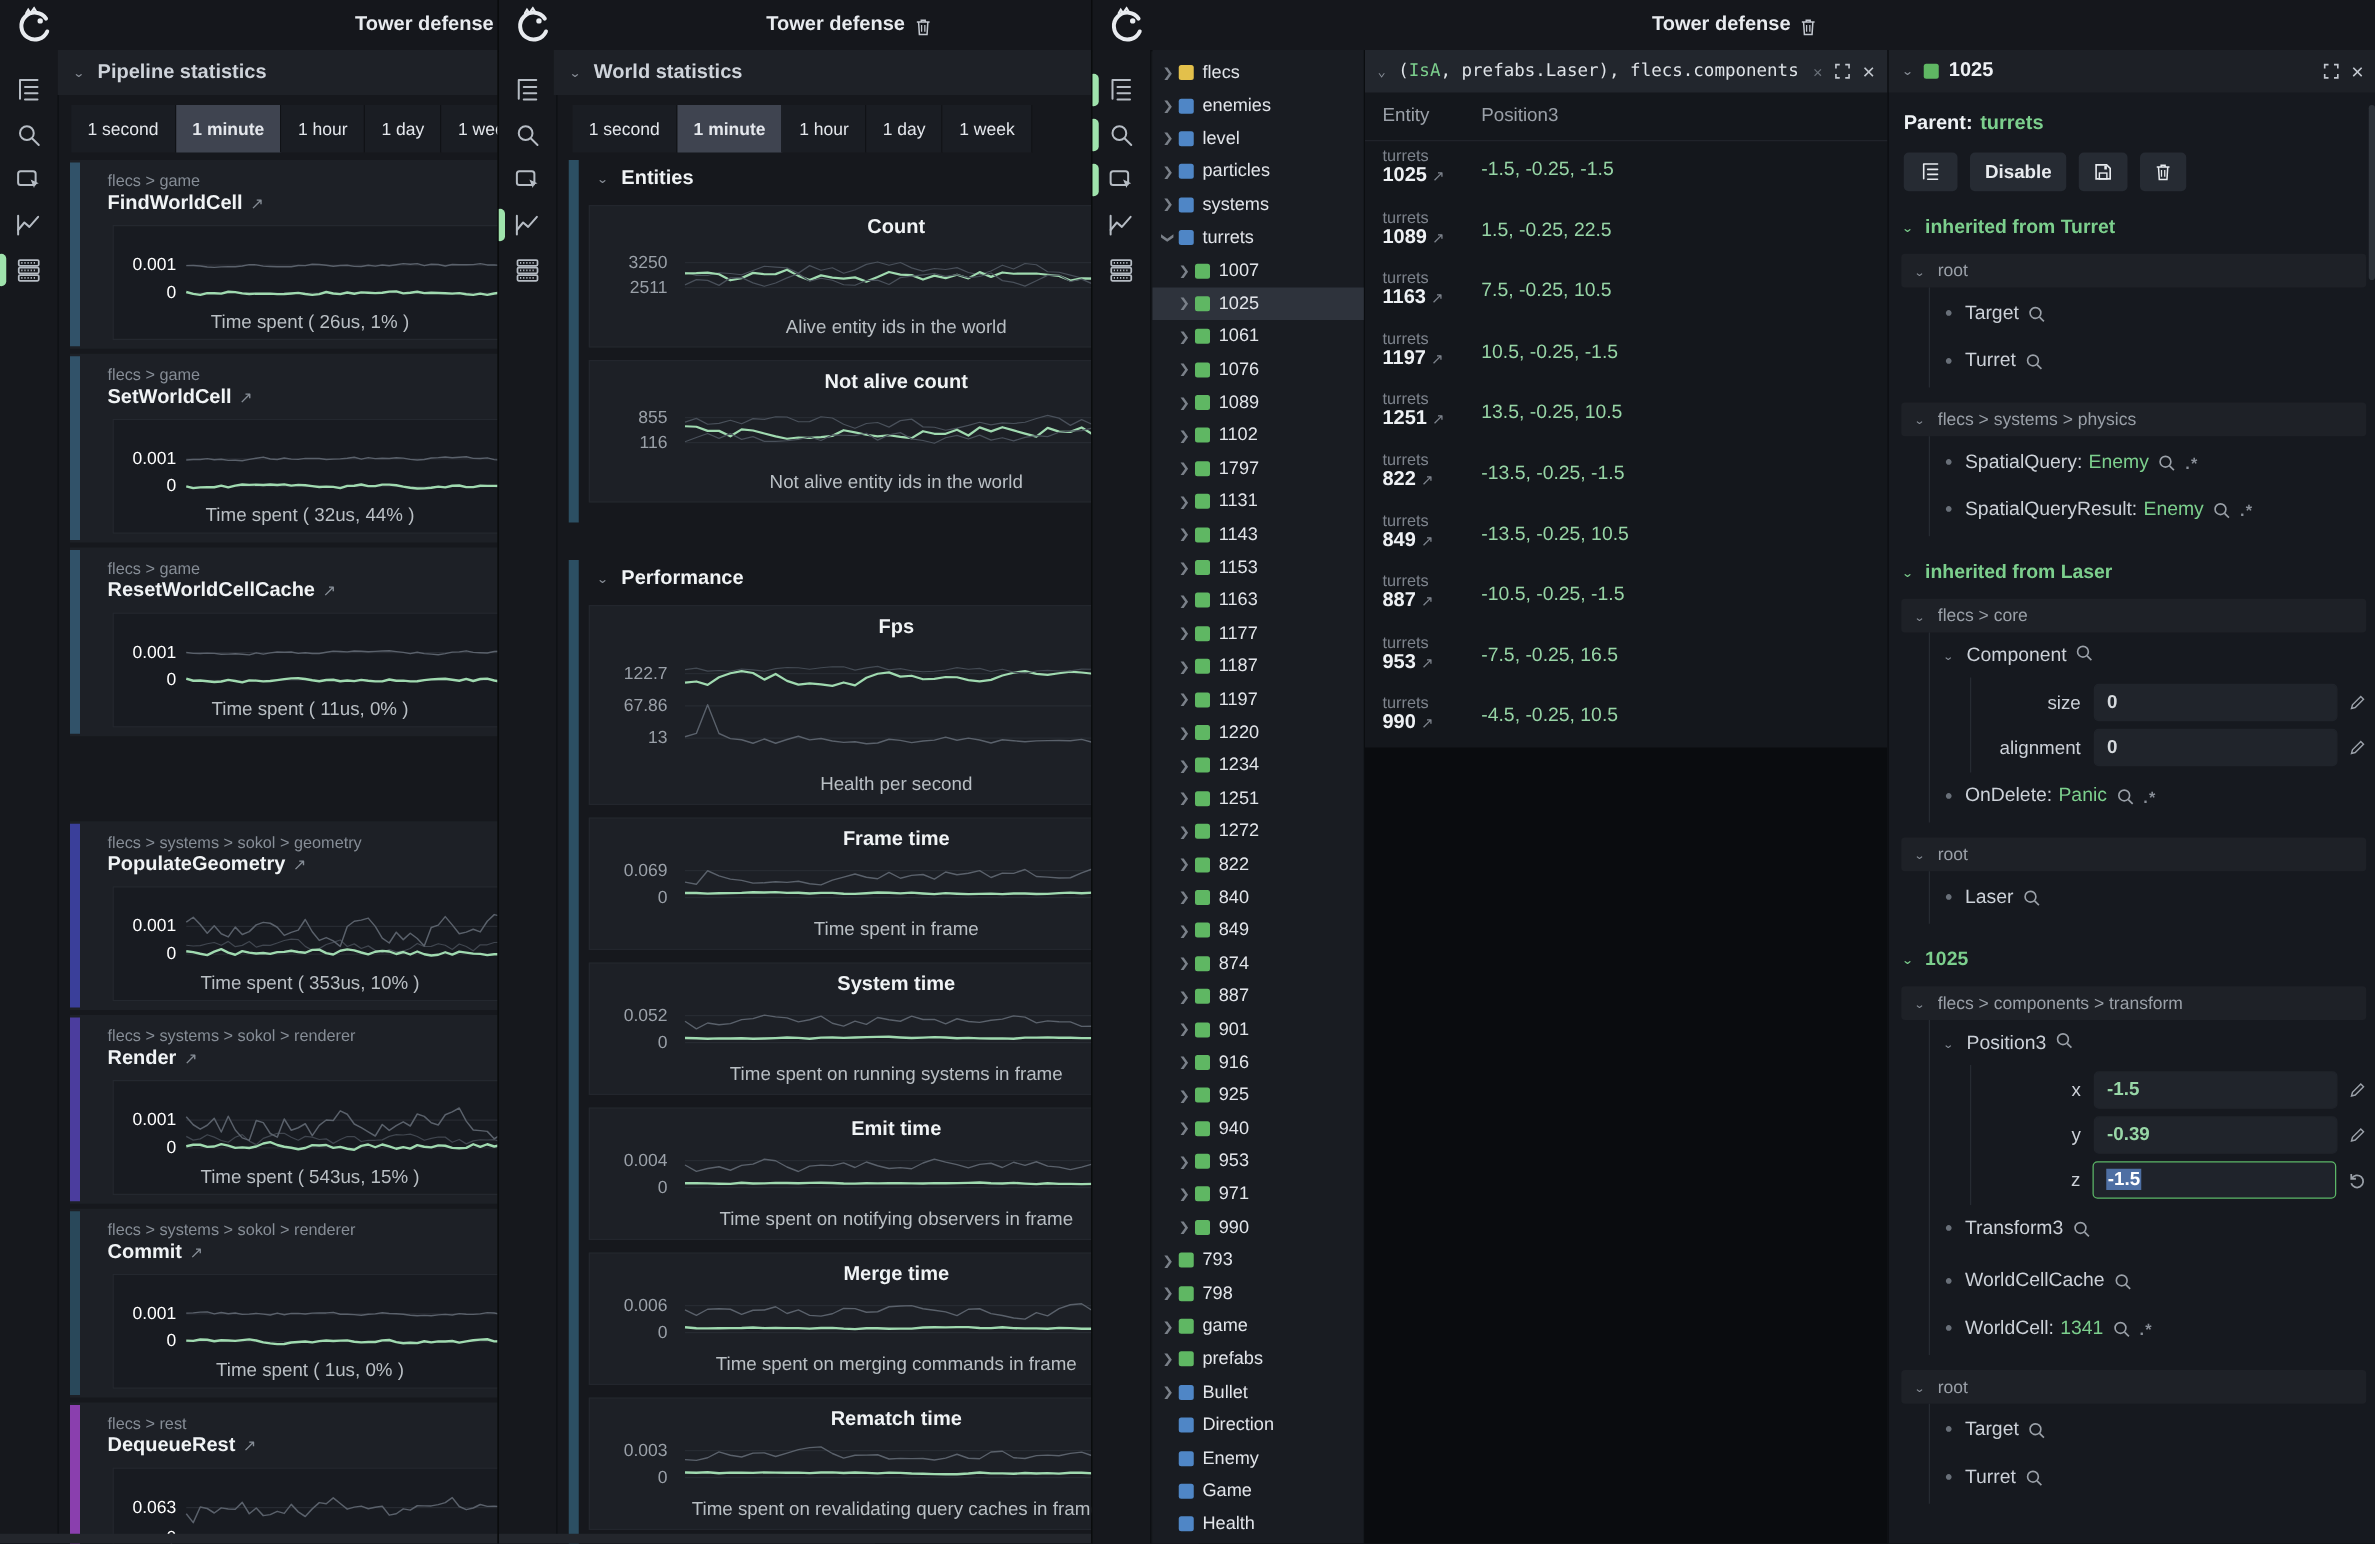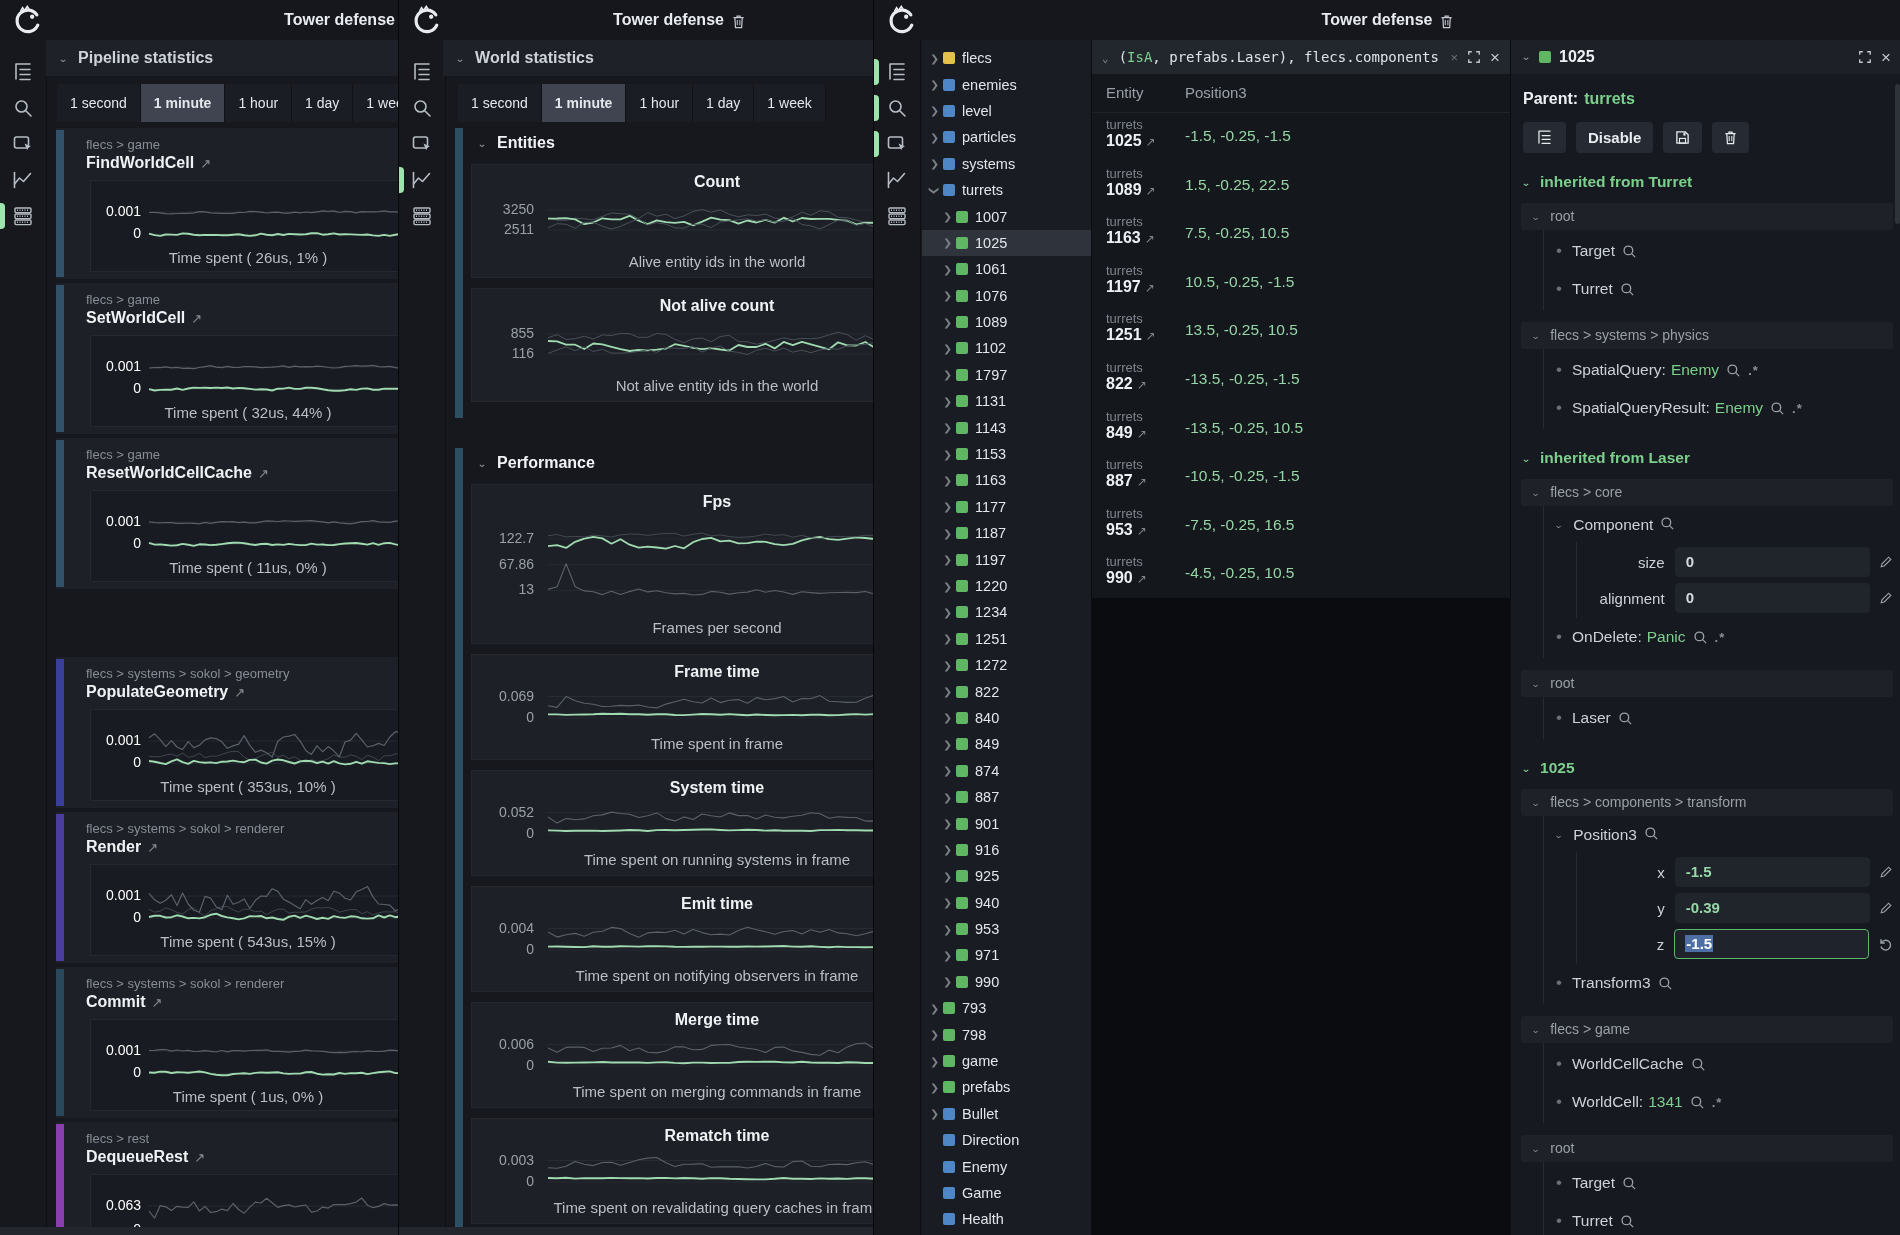--- a/index.html
+++ b/index.html
@@ -380,21 +380,21 @@
               <line x1="0" x2="408" y1="23.92" y2="23.92" stroke="#272b32" stroke-width="1"></line>
               <line x1="0" x2="408" y1="49.68000000000001" y2="49.68000000000001" stroke="#272b32" stroke-width="1"></line>
               <line x1="0" x2="408" y1="75.44" y2="75.44" stroke="#272b32" stroke-width="1"></line>
               <polyline points="0.0,74.4 9.1,71.7 18.1,48.8 27.2,71.8 36.3,75.9 45.3,76.8 54.4,79.6 63.5,76.2 72.5,79.6 81.6,76.6 90.7,74.0 99.7,76.9 108.8,75.8 117.9,77.8 126.9,78.9 136.0,78.4 145.1,80.0 154.1,79.4 163.2,76.4 172.3,77.3 181.3,79.1 190.4,77.8 199.5,77.1 208.5,74.7 217.6,77.2 226.7,75.5 235.7,77.0 244.8,79.4 253.9,76.8 262.9,77.6 272.0,78.4 281.1,77.7 290.1,77.5 299.2,77.4 308.3,77.6 317.3,76.5 326.4,79.0 335.5,80.4 344.5,81.5 353.6,77.7 362.7,76.4 371.7,76.1 380.8,78.3 389.9,79.8 398.9,80.5 408.0,79.6" fill="none" stroke="#5a616b" stroke-width="1.1" stroke-linejoin="round"></polyline>
               <polyline points="0.0,31.1 9.1,30.2 18.1,32.9 27.2,26.8 36.3,23.6 45.3,21.9 54.4,23.4 63.5,28.7 72.5,24.2 81.6,29.7 90.7,32.7 99.7,31.7 108.8,32.5 117.9,33.7 126.9,31.0 136.0,33.3 145.1,27.2 154.1,24.0 163.2,22.9 172.3,26.3 181.3,25.6 190.4,28.4 199.5,28.1 208.5,26.6 217.6,26.8 226.7,29.1 235.7,30.1 244.8,28.9 253.9,25.4 262.9,23.2 272.0,21.9 281.1,24.1 290.1,24.9 299.2,23.6 308.3,22.3 317.3,23.0 326.4,24.0 335.5,28.5 344.5,31.8 353.6,33.8 362.7,27.9 371.7,25.8 380.8,24.5 389.9,29.3 398.9,27.5 408.0,24.2" fill="none" stroke="#a0dab0" stroke-width="1.8" stroke-linejoin="round"></polyline>
               <polyline points="0.0,20.7 9.1,19.5 18.1,21.9 27.2,21.4 36.3,22.0 45.3,20.2 54.4,20.9 63.5,22.0 72.5,19.9 81.6,19.0 90.7,19.2 99.7,20.4 108.8,19.2 117.9,18.4 126.9,18.4 136.0,21.1 145.1,19.3 154.1,18.1 163.2,20.9 172.3,19.9 181.3,21.6 190.4,22.4 199.5,22.0 208.5,21.0 217.6,19.1 226.7,20.4 235.7,19.7 244.8,22.2 253.9,20.4 262.9,22.7 272.0,23.6 281.1,21.8 290.1,21.3 299.2,21.8 308.3,21.7 317.3,20.3 326.4,20.4 335.5,20.3 344.5,20.5 353.6,19.3 362.7,20.3 371.7,19.0 380.8,19.9 389.9,20.5 398.9,19.7 408.0,21.5" fill="none" stroke="#434a53" stroke-width="1" stroke-linejoin="round"></polyline>
             </svg>
             <div class="w2lab" style="top: 45px;">122.7</div>
             <div class="w2lab" style="top: 71px;">67.86</div>
             <div class="w2lab" style="top: 96px;">13</div>
-            <div class="caption" style="bottom: 7px;">Frames per second</div>
+            <div class="caption" style="bottom: 7px;">Health per second</div>
           </div>
           <div class="w2card" style="height: 104px;">
             <div class="w2title">Frame time</div>
             <svg width="408" height="46" style="position: absolute; left: 76px; top: 30px; overflow: visible;">
               <line x1="0" x2="408" y1="11.5" y2="11.5" stroke="#272b32" stroke-width="1"></line>
               <line x1="0" x2="408" y1="33.12" y2="33.12" stroke="#272b32" stroke-width="1"></line>
               <polyline points="0.0,20.7 9.1,22.4 18.1,11.6 27.2,15.7 36.3,18.3 45.3,19.3 54.4,21.5 63.5,21.2 72.5,20.4 81.6,20.9 90.7,20.0 99.7,22.0 108.8,22.9 117.9,19.1 126.9,16.7 136.0,14.2 145.1,16.8 154.1,18.0 163.2,12.9 172.3,17.6 181.3,15.3 190.4,14.6 199.5,18.3 208.5,12.6 217.6,14.8 226.7,13.6 235.7,11.5 244.8,17.0 253.9,13.5 262.9,13.7 272.0,10.6 281.1,16.2 290.1,16.7 299.2,17.4 308.3,17.2 317.3,13.3 326.4,10.0 335.5,14.0 344.5,18.2 353.6,16.6 362.7,15.9 371.7,17.8 380.8,18.4 389.9,20.4 398.9,17.9 408.0,13.3" fill="none" stroke="#5a616b" stroke-width="1.1" stroke-linejoin="round"></polyline>
               <polyline points="0.0,29.4 9.1,29.4 18.1,29.9 27.2,29.6 36.3,29.5 45.3,29.3 54.4,28.8 63.5,29.0 72.5,28.7 81.6,29.3 90.7,29.2 99.7,29.8 108.8,29.3 117.9,29.3 126.9,30.0 136.0,30.1 145.1,29.6 154.1,29.0 163.2,29.2 172.3,29.7 181.3,29.1 190.4,29.8 199.5,30.3 208.5,29.5 217.6,30.0 226.7,30.3 235.7,30.1 244.8,29.9 253.9,30.3 262.9,29.8 272.0,29.8 281.1,30.2 290.1,30.1 299.2,29.5 308.3,29.1 317.3,29.6 326.4,29.1 335.5,28.9 344.5,28.5 353.6,29.0 362.7,29.5 371.7,30.0 380.8,29.9 389.9,29.8 398.9,29.2 408.0,29.3" fill="none" stroke="#a0dab0" stroke-width="1.9" stroke-linejoin="round"></polyline>
             </svg>
             <div class="w2lab" style="top: 33px;">0.069</div>
@@ -994,21 +994,20 @@
               <span class="bullet">•</span>
               <span>Transform3</span>
               <span class="sic">
                 <svg width="15" height="15" viewBox="0 0 16 16" stroke="currentColor" fill="none" stroke-width="1.4">
                   <circle cx="6.8" cy="6.8" r="4.6"></circle>
                   <path d="M10.3 10.3L14 14"></path>
                 </svg>
               </span>
             </div>
           </div>
-          <div class="ins-sec"><span class="chev">⌄</span><span>flecs &gt; game</span></div>
           <div class="ins-group">
             <div class="ins-item">
               <span class="bullet">•</span>
               <span>WorldCellCache</span>
               <span class="sic">
                 <svg width="15" height="15" viewBox="0 0 16 16" stroke="currentColor" fill="none" stroke-width="1.4">
                   <circle cx="6.8" cy="6.8" r="4.6"></circle>
                   <path d="M10.3 10.3L14 14"></path>
                 </svg>
               </span>

